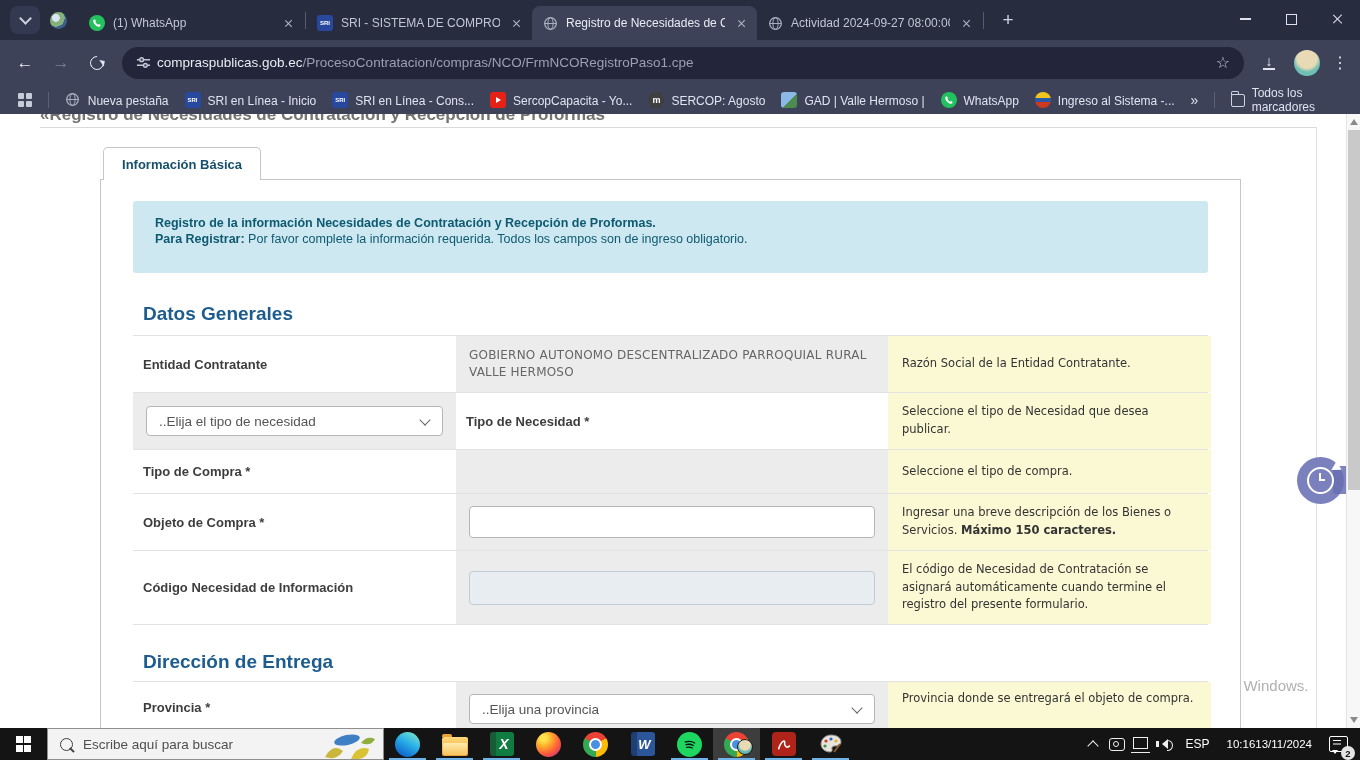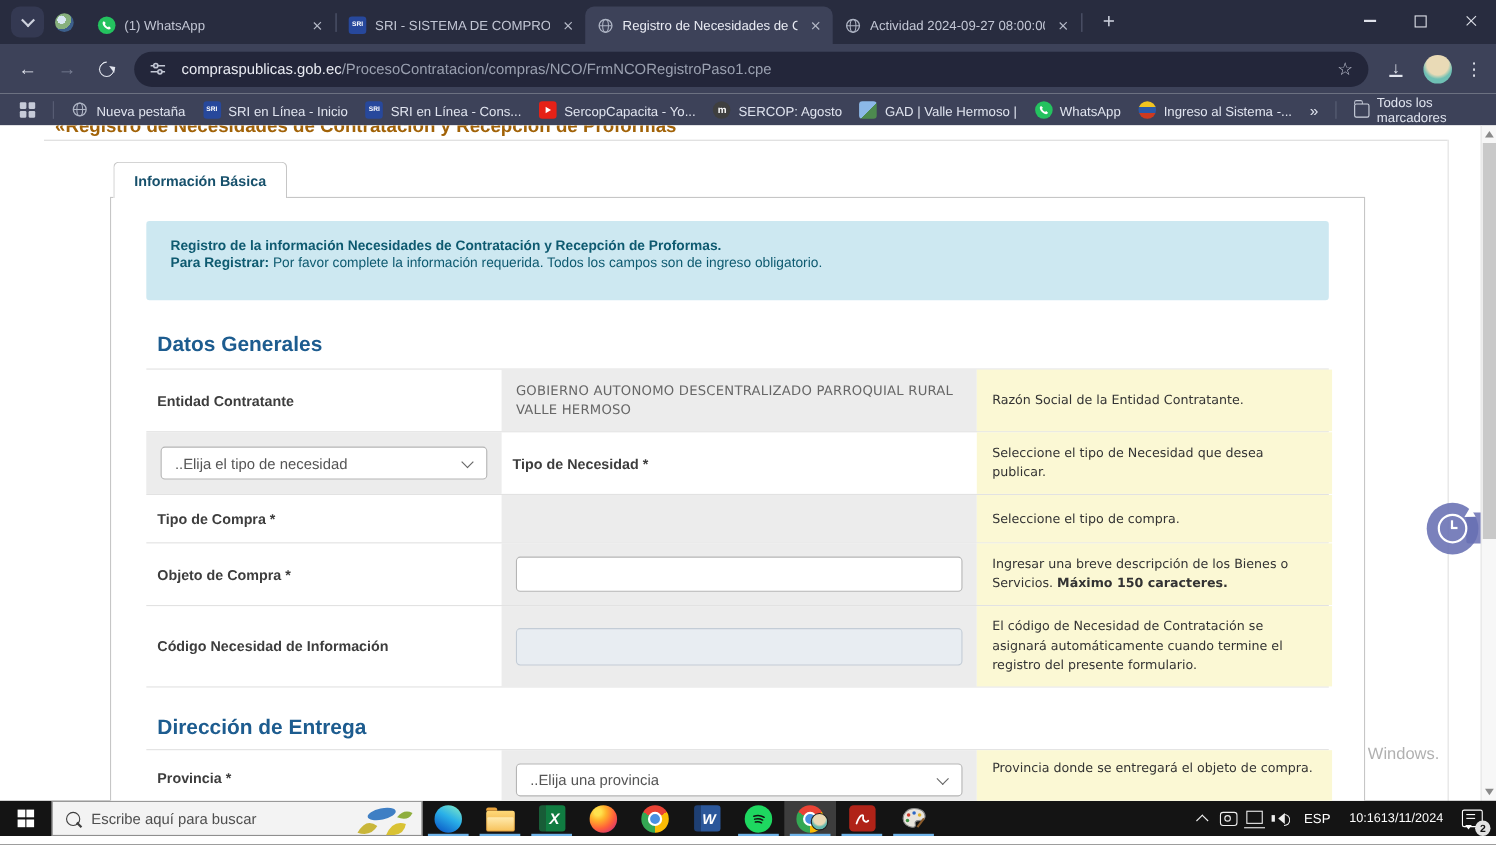--- a/index.html
+++ b/index.html
@@ -26,21 +26,21 @@
   .xg2{position:relative;width:12px;height:12px}
   .xg2::before,.xg2::after{content:"";position:absolute;left:5.5px;top:0;width:1.4px;height:12px;background:#dfe2ea}
   .xg2::before{transform:rotate(45deg)}.xg2::after{transform:rotate(-45deg)}
 
   
   .toolbar{position:absolute;top:40px;height:45px;left:0;right:0;background:#3d4259;display:flex;align-items:center;padding:0 8px;gap:2px;box-sizing:border-box}
   .navbtn{width:34px;height:34px;border-radius:50%;display:flex;align-items:center;justify-content:center;color:#e2e5ee;font-size:17px;flex:none}
   .navbtn.dim{color:#7b8196}
   .rld{width:12px;height:12px;border:1.8px solid #e2e5ee;border-top-color:transparent;border-radius:50%;position:relative;transform:rotate(45deg)}
   .rld::after{content:"";position:absolute;top:-5px;right:-2px;border:4px solid transparent;border-bottom-color:#e2e5ee;transform:rotate(10deg)}
-  .addressbar{flex:1;height:32px;background:#23263a;border-radius:16px;display:flex;align-items:center;padding:0 14px;gap:14px;margin:0 6px;min-width:0}
+  .addressbar{flex:1;height:32px;background:#23263a;border-radius:16px;display:flex;align-items:center;padding:0 14px;gap:6px;margin:0 6px;min-width:0}
   .tune{flex:none;display:flex}
   .url{font-size:13.5px;color:#e9ebf2;white-space:nowrap;overflow:hidden;flex:1;min-width:0}
   .url .path{color:#9aa0b0}
   .star{margin-left:auto;color:#c6cad8;font-size:16px;flex:none}
   .dl{display:flex;flex-direction:column;align-items:center;width:34px}
   .dl::before{content:"↓";font-size:14px;line-height:12px;color:#e2e5ee;font-weight:bold}
   .dl::after{content:"";width:12px;height:1.7px;background:#e2e5ee;margin-top:1px}
   .avatar{width:26px;height:26px;border-radius:50%;background:radial-gradient(circle at 50% 32%,#e9dab6 0 45%,#6fc0b4 62%);margin:0 6px;flex:none}
   .kebab{color:#e2e5ee;font-size:16px;width:24px;text-align:center}
 
@@ -64,21 +64,21 @@
   .folder::before{content:"";position:absolute;top:-4px;left:-1px;width:6px;height:3px;border:1.5px solid #cfd4e0;border-bottom:none;border-radius:2px 2px 0 0}
 
   
   .pagearea{position:absolute;top:114px;left:0;width:1346px;height:614px;background:#fff;overflow:hidden}
   .scrollbar{position:absolute;top:114px;right:0;width:14px;height:614px;background:#f7f7f7;border-left:1px solid #e4e4e4;box-sizing:border-box}
   .sarrow{position:absolute;left:3px;width:0;height:0;border:4px solid transparent}
   .sarrow.up{top:5px;border-bottom:6px solid #8a8a8a;border-top:none}
   .sarrow.down{bottom:5px;border-top:6px solid #8a8a8a;border-bottom:none}
   .thumb{position:absolute;left:1px;top:16px;width:12px;height:360px;background:#c9c9c9}
 
-  .pheading{position:absolute;left:50px;top:-9px;font-size:17px;font-weight:bold;color:#a16207;white-space:nowrap}
+  .pheading{position:absolute;left:40px;top:-9px;font-size:17px;font-weight:bold;color:#737373;white-space:nowrap}
   .phr{position:absolute;left:40px;top:13px;width:1276px;height:1px;background:#dadada}
   .pvline{position:absolute;left:1316px;top:13px;bottom:0;width:1px;background:#e0e0e0}
 
   .crumbtab{position:absolute;left:103px;top:33px;width:156px;height:32px;background:#fff;border:1px solid #c6c6c6;border-bottom:none;border-radius:5px 5px 0 0;z-index:2;display:flex;align-items:center;justify-content:center;font-weight:bold;font-size:13px;color:#16506b;box-shadow:0 2px 0 0 #fff}
   .contentbox{position:absolute;left:100px;top:65px;width:1141px;height:620px;border:1px solid #c6c6c6;background:#fff;box-sizing:border-box;z-index:1}
 
   .banner{margin:21px 32px 0;height:72px;background:#cde8f1;border-radius:3px;padding:14px 22px;box-sizing:border-box;color:#0e5a70;font-size:12.5px;line-height:16px}
   .b1{font-weight:bold}
 
   .sech{margin:30px 0 0 42px;font-size:19px;color:#1d5c8f;font-weight:600}

